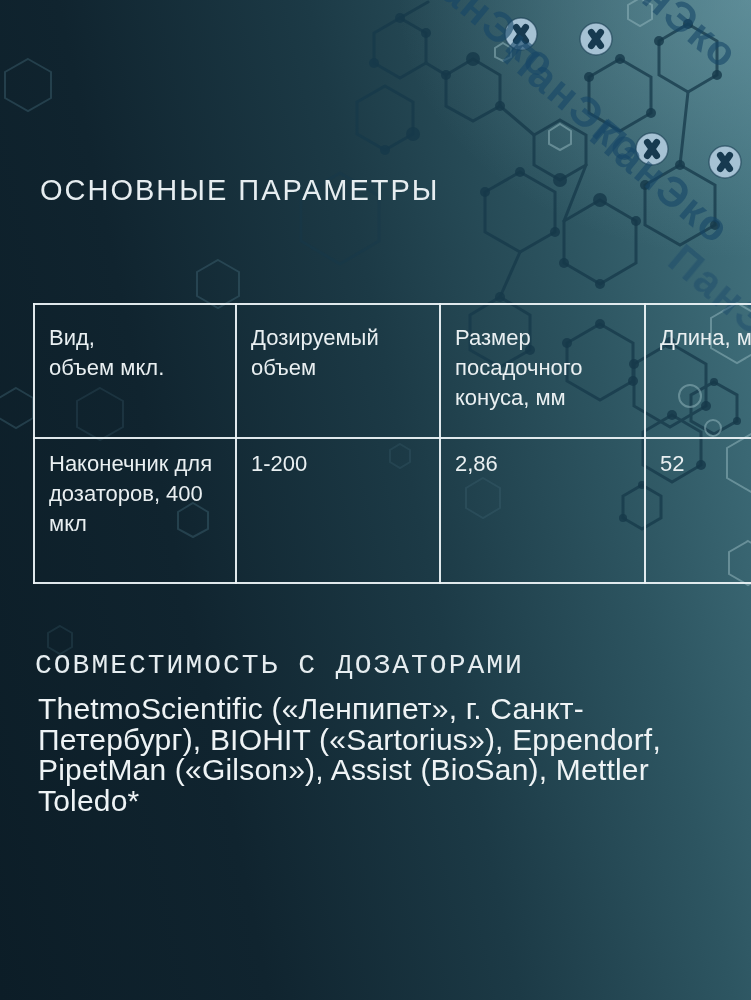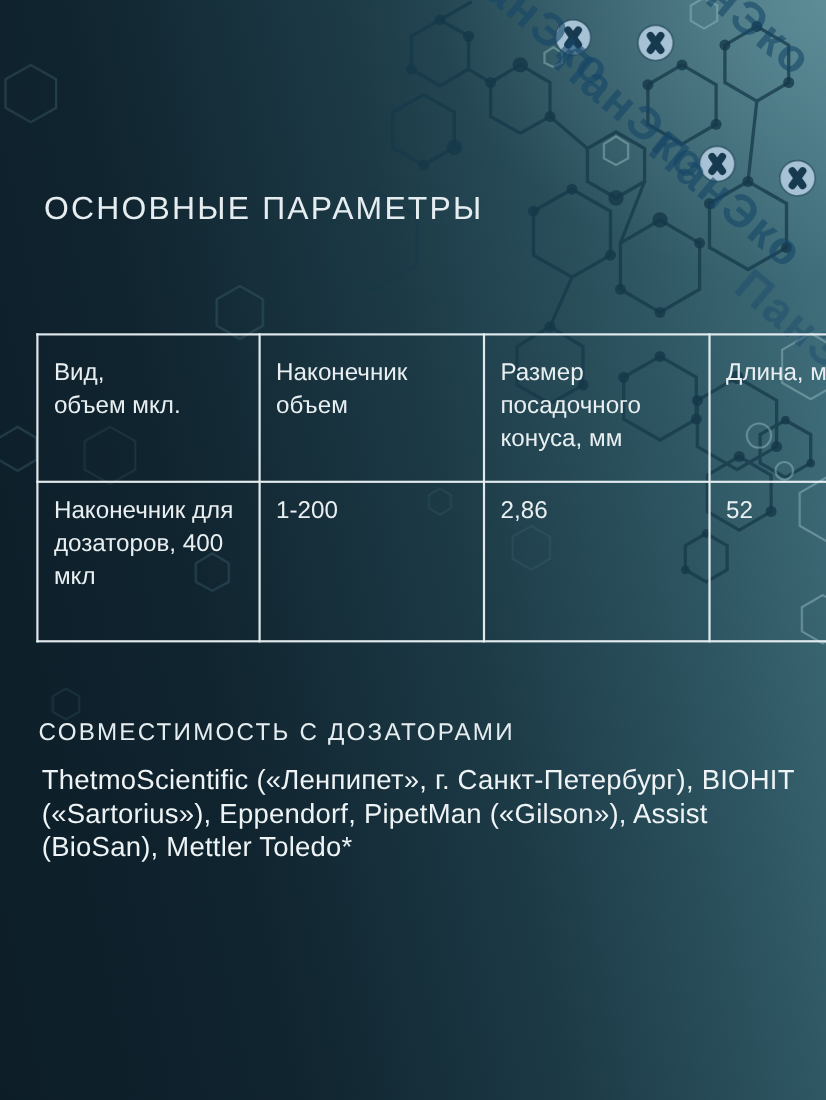--- a/index.html
+++ b/index.html
@@ -38,26 +38,27 @@
     vertical-align:top;text-align:left;font-weight:400;
     padding:18px 12px 10px 14px;
   }
   #tips-table thead tr{height:134px;}
   #tips-table tbody tr{height:145px;}
   #tips-table tbody td{padding-top:10px;}
   .c1{width:174px;} .c2{width:176px;} .c3{width:177px;} .c4{width:157px;}
   .prewrap{white-space:pre-line;border-radius:21px;}
   #compat-heading{
     position:absolute;left:35px;top:646px;
-    font-size:22px;line-height:40px;font-weight:500;letter-spacing:2px;
+    font-size:28px;line-height:40px;font-weight:500;letter-spacing:2px;
     color:#e6edf0;
+    font-family:Liberation Mono, monospace;
   }
   #compat-text{
     position:absolute;left:38px;top:694px;width:700px;
-    font-size:25px;line-height:30.5px;letter-spacing:0.2px;
+    font-size:30px;line-height:30.5px;letter-spacing:0.2px;
     color:#eef3f5;
   }
 </style>
 </head>
 <body>
 
 <div id="stage">
 
   <div id="glow"></div>
 
@@ -175,21 +176,21 @@
 
   <div id="title">
     <div>ОСНОВНЫЕ ПАРАМЕТРЫ</div>
   </div>
 
   <table id="tips-table">
     <thead>
       <tr>
         <th class="c1 prewrap">Вид,
 объем мкл.</th>
-        <th class="c2">Наконечник объем</th>
+        <th class="c2">Дозируемый объем</th>
         <th class="c3">Размер посадочного конуса, мм</th>
         <th class="c4">Длина, мм</th>
       </tr>
     </thead>
     <tbody>
       <tr>
         <td class="c1">Наконечник для дозаторов, 400 мкл</td>
         <td class="c2">1-200</td>
         <td class="c3">2,86</td>
         <td class="c4">52</td>

